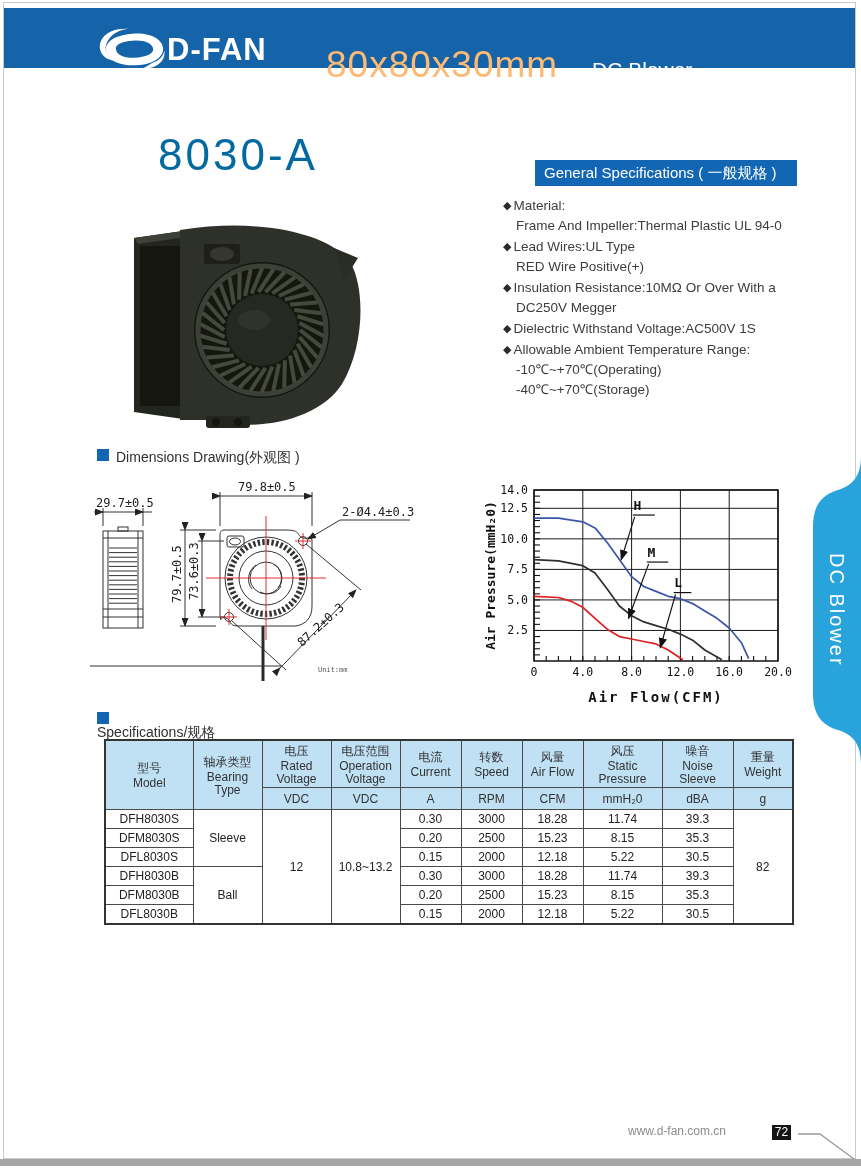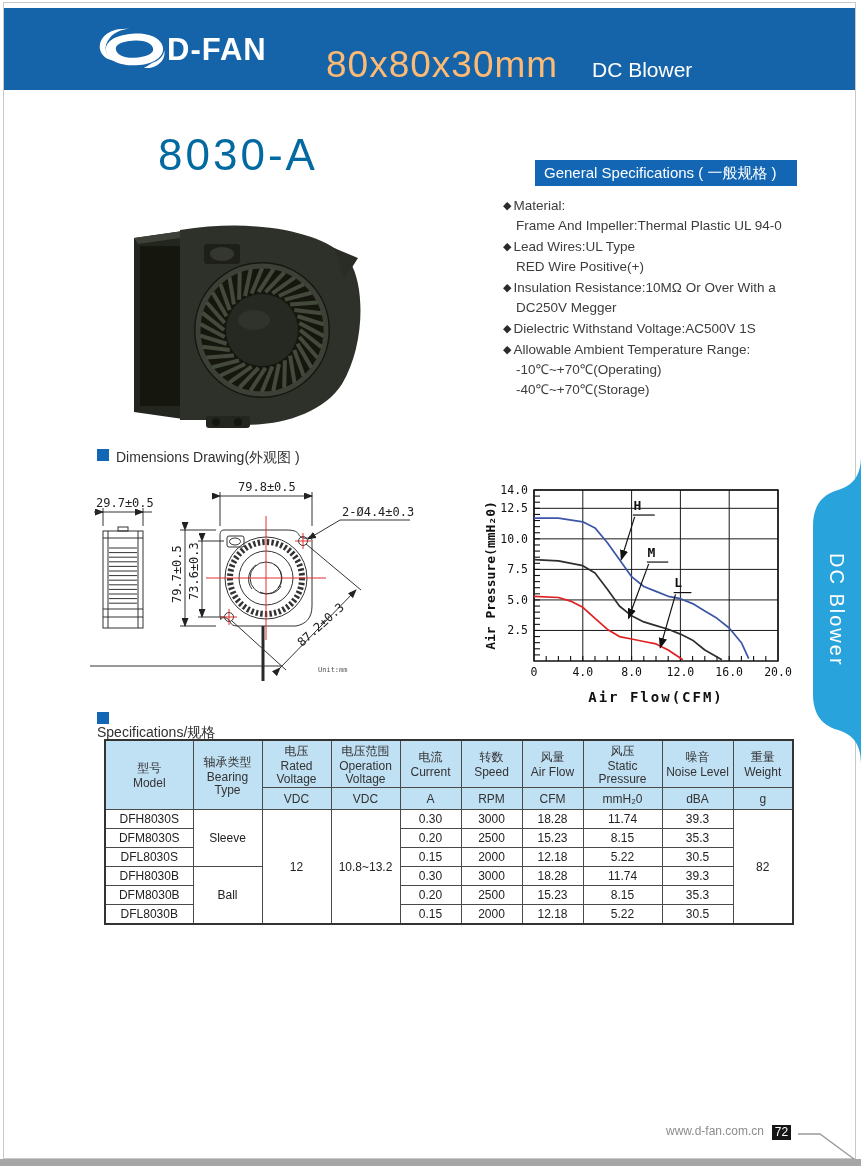--- a/index.html
+++ b/index.html
@@ -1,21 +1,21 @@
 <!DOCTYPE html>
 <html><head>
 <meta charset="utf-8">
 <style>
   html,body{margin:0;padding:0;background:#ffffff;}
   .page{position:relative;width:861px;height:1170px;background:#ffffff;overflow:hidden;
         font-family:"Liberation Sans", sans-serif;color:#333;}
   .page-frame{position:absolute;left:3px;top:2px;right:5px;bottom:11px;border:1px solid #c9c9c9;}
 
   
-  .top-bar{position:absolute;left:4px;right:6px;top:8px;height:82px;background:#1563a8;padding-left:18px;}
+  .top-bar{position:absolute;left:4px;right:6px;top:8px;height:60px;background:#1563a8;padding-left:18px;}
   .logo-wrap{position:absolute;left:92px;top:14px;width:70px;height:54px;}
   .brand{position:absolute;left:163px;top:24px;font-size:31px;font-weight:bold;color:#fff;letter-spacing:1px;}
   .size-title{position:absolute;left:322px;top:36px;font-size:37px;font-weight:400;color:#fdba74;letter-spacing:1px;}
   .product-type{position:absolute;left:588px;top:50px;font-size:21px;color:#fff;}
 
   
   .model-title{position:absolute;left:158px;top:130px;font-size:44px;font-weight:300;
                color:#0369a1;letter-spacing:3px;}
   .photo{position:absolute;left:120px;top:208px;width:245px;height:228px;}
 
@@ -52,21 +52,21 @@
   .spec-table th,.spec-table td{border:1px solid #4a4a4a;text-align:center;padding:0 2px;overflow:hidden;}
   .spec-table{border:2px solid #333;}
   .spec-table thead th{background:#c0e0f4;font-weight:normal;color:#333;}
   .spec-table thead tr.names th{height:46px;}
   .spec-table thead tr.units th{height:21px;}
   .spec-table tbody td{height:18px;background:#fff;}
   .th-cn{font-size:12px;}
   .th-en{font-size:12px;line-height:13px;}
 
   
-  .site-url{position:absolute;left:666px;top:1124px;font-size:12px;color:#8c8c8c;}
+  .site-url{position:absolute;left:628px;top:1124px;font-size:12px;color:#8c8c8c;}
   .page-num{position:absolute;left:772px;top:1125px;width:19px;height:15px;background:#161616;
       color:#fff;font-size:12px;text-align:center;line-height:15px;}
   .corner-line{position:absolute;left:798px;top:1128px;}
   .bottom-bar{position:absolute;left:0;right:0;top:1159px;height:7px;background:#a6a6a6;}
 </style>
 </head>
 <body>
 
 <div class="page">
   <div class="page-frame"></div>
@@ -422,21 +422,21 @@
           <th>
             <div class="th-cn">风量</div>
             <div class="th-en">Air Flow</div>
           </th>
           <th>
             <div class="th-cn">风压</div>
             <div class="th-en">Static Pressure</div>
           </th>
           <th>
             <div class="th-cn">噪音</div>
-            <div class="th-en">Noise Level</div>
+            <div class="th-en">Noise Sleeve</div>
           </th>
           <th>
             <div class="th-cn">重量</div>
             <div class="th-en">Weight</div>
           </th>
         </tr>
         <tr class="units">
           <th>VDC</th>
           <th>VDC</th>
           <th>A</th>

